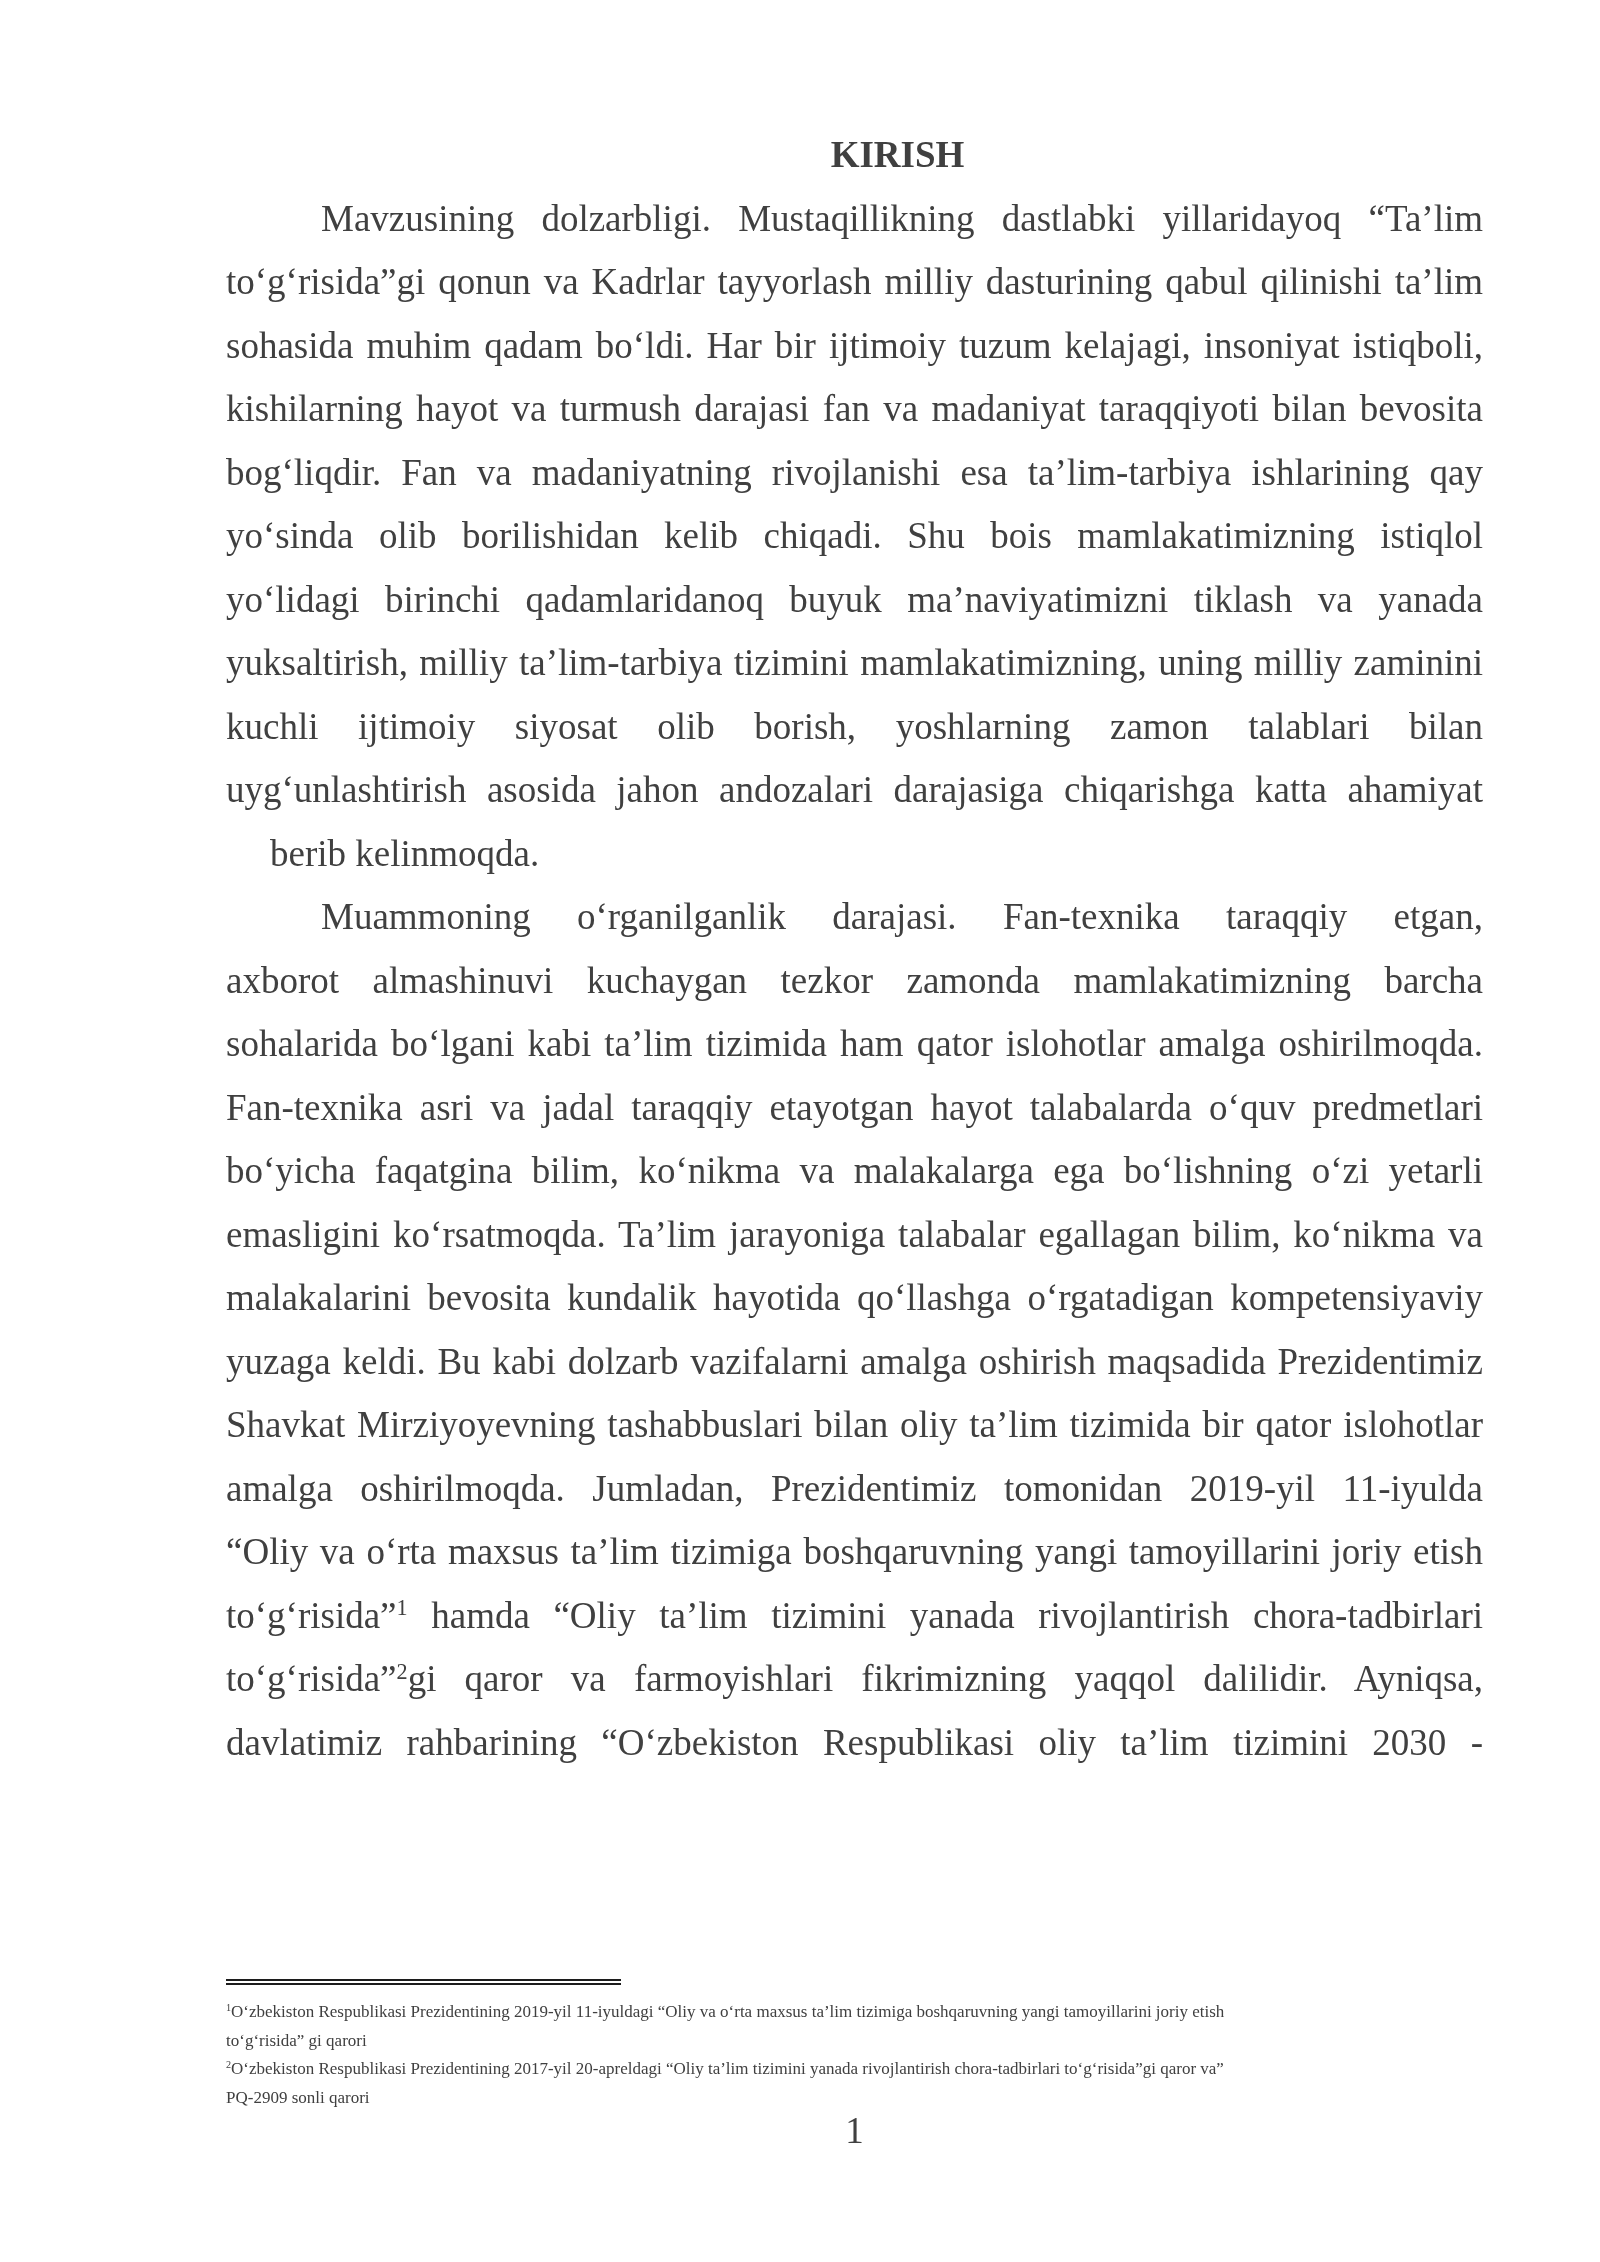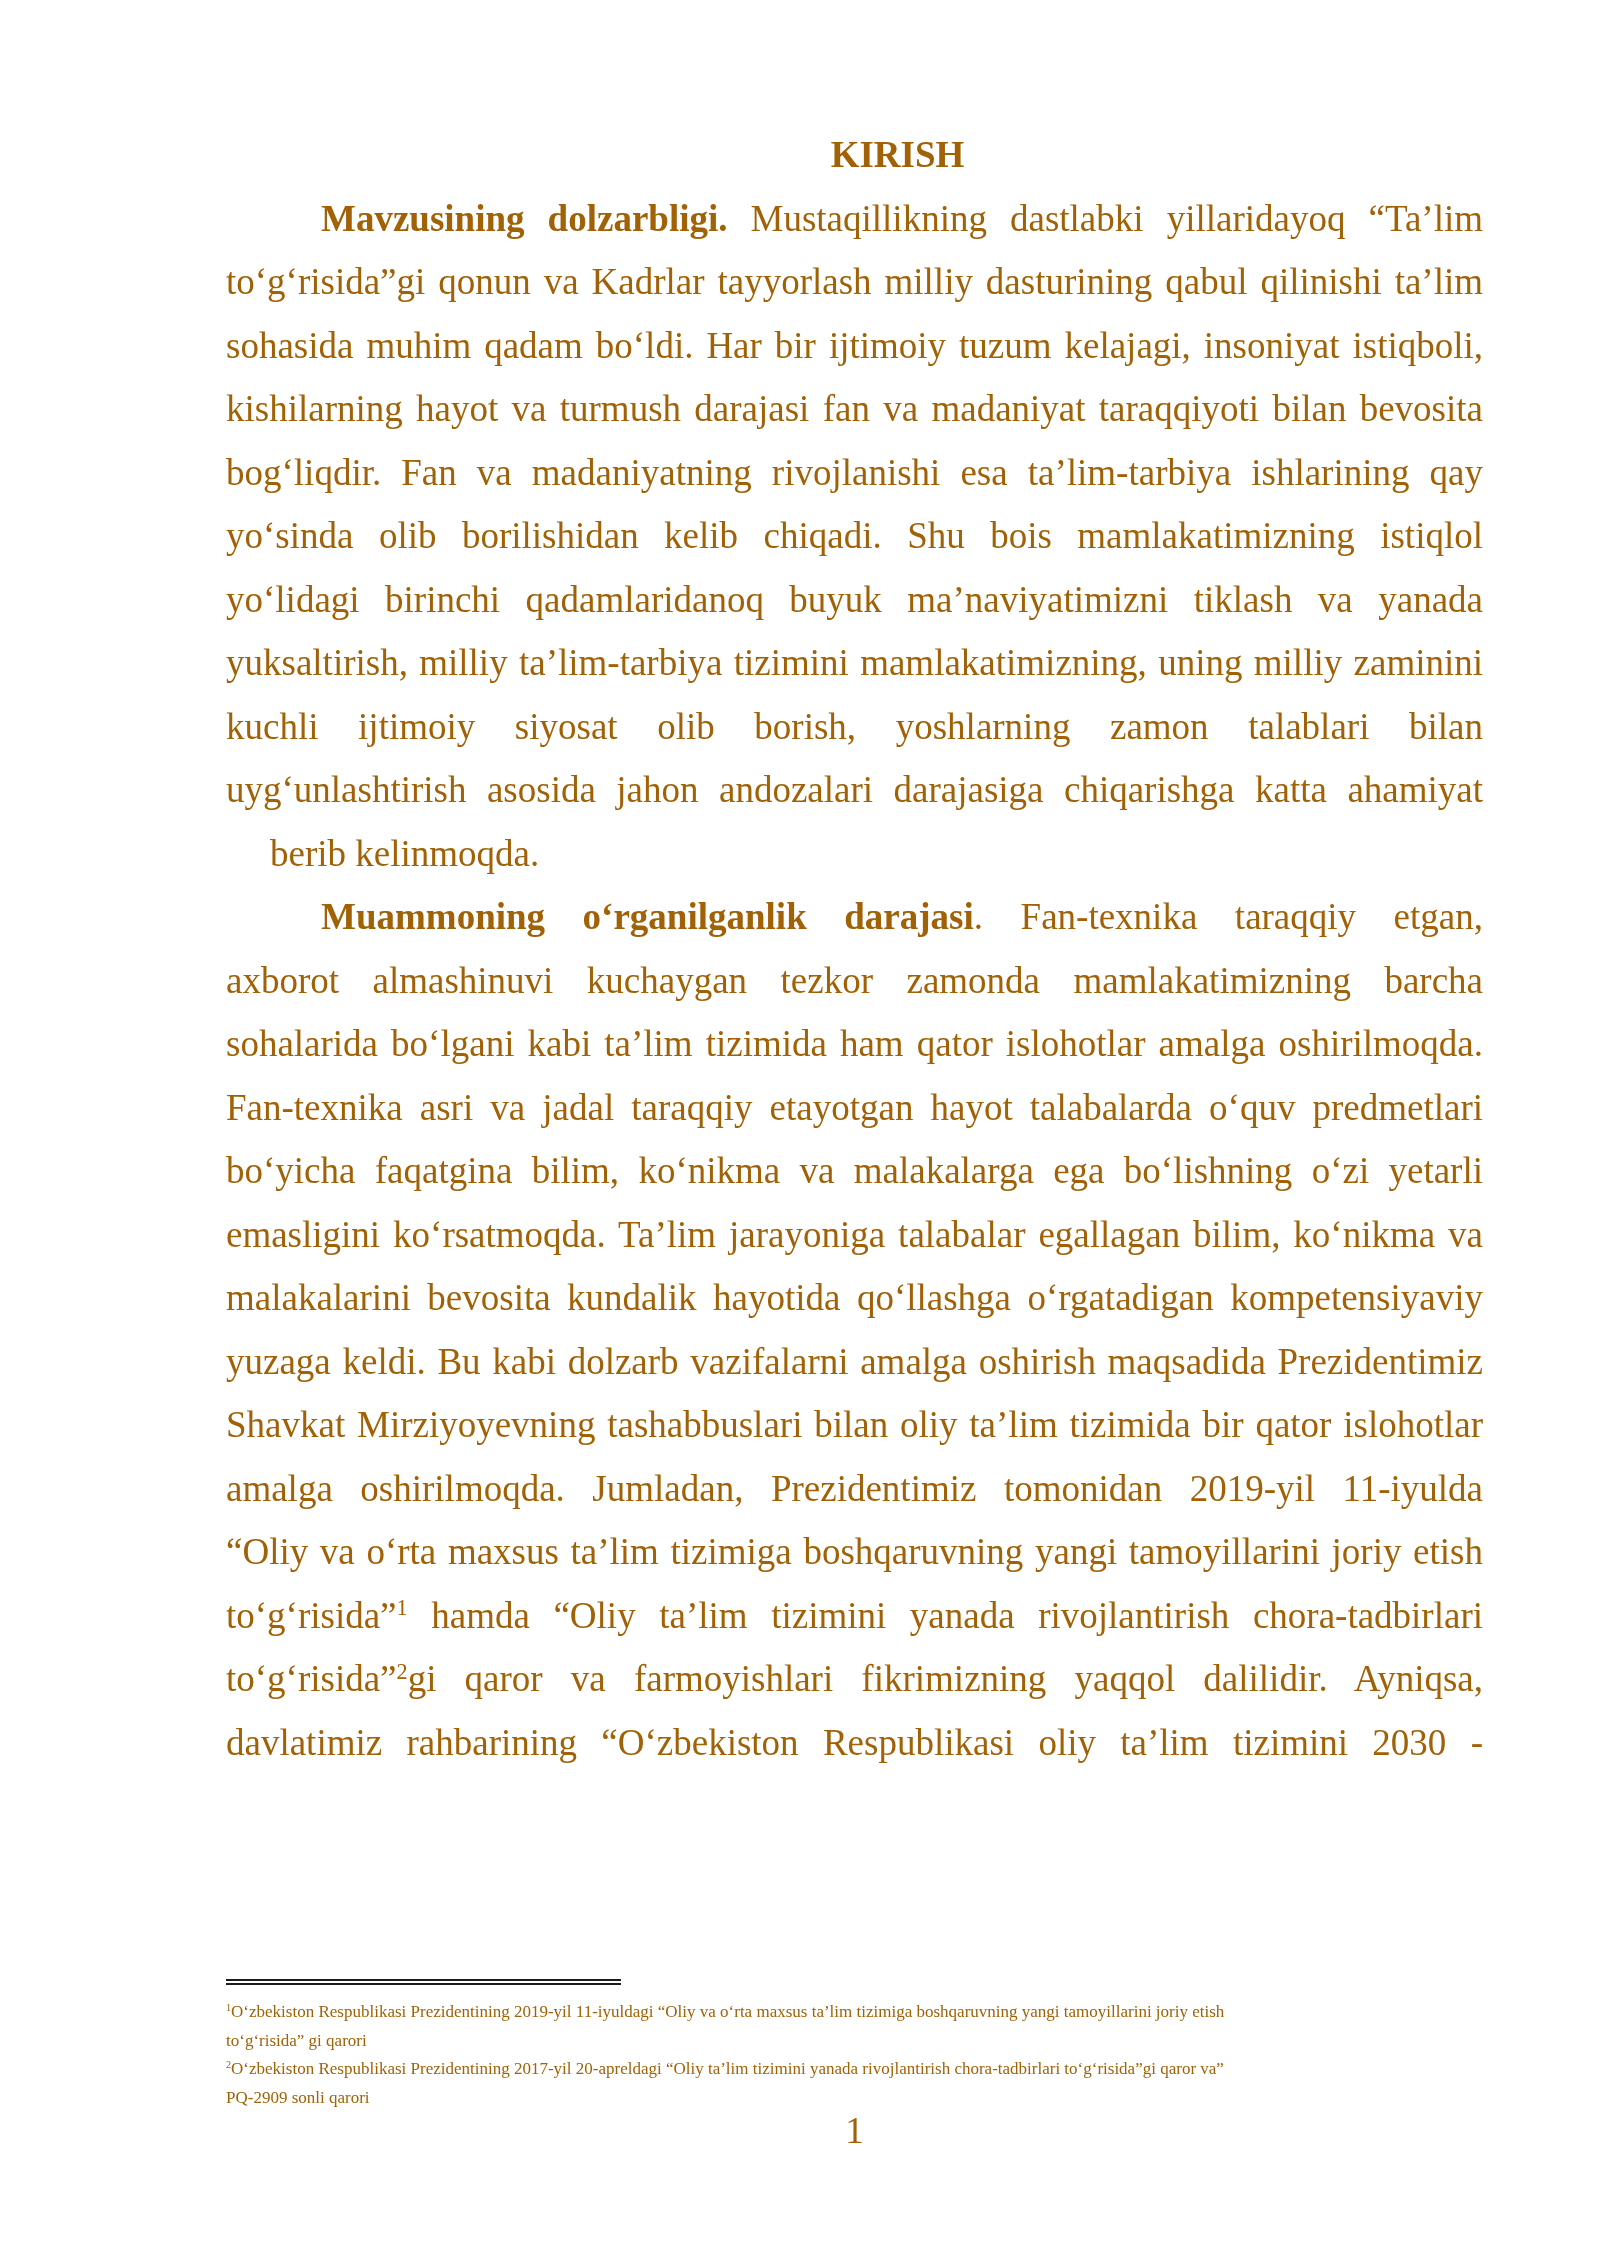--- a/index.html
+++ b/index.html
@@ -3,21 +3,21 @@
 <meta charset="utf-8">
 <style>
   html, body { margin: 0; padding: 0; background: #ffffff; }
   .page {
     position: relative;
     width: 1600px;
     height: 2262px;
     background: #ffffff;
     overflow: hidden;
     font-family: "Liberation Serif", "DejaVu Serif", serif;
-    color: #a16207;
+    color: #404040;
   }
   .text-block {
     position: absolute;
     left: 226px;
     top: 123px;
     width: 1257px;
   }
   .line {
     height: 63.5px;
     line-height: 63.5px;
@@ -26,21 +26,21 @@
     text-align-last: justify;
   }
   .line.title-line {
     font-weight: 700;
     text-align: center;
     text-align-last: center;
     padding-left: 86px;
   }
   .line.indent { text-indent: 95px; }
   .line.last { text-align: left; text-align-last: left; margin-left: 44px; }
-  .line b { font-weight: 700; }
+  .line b { font-weight: 400; }
   .line sup, .fn-line sup {
     font-size: 0.6em;
     line-height: 0;
     vertical-align: baseline;
     position: relative;
     top: -0.55em;
   }
   .separator {
     position: absolute;
     left: 226px;

